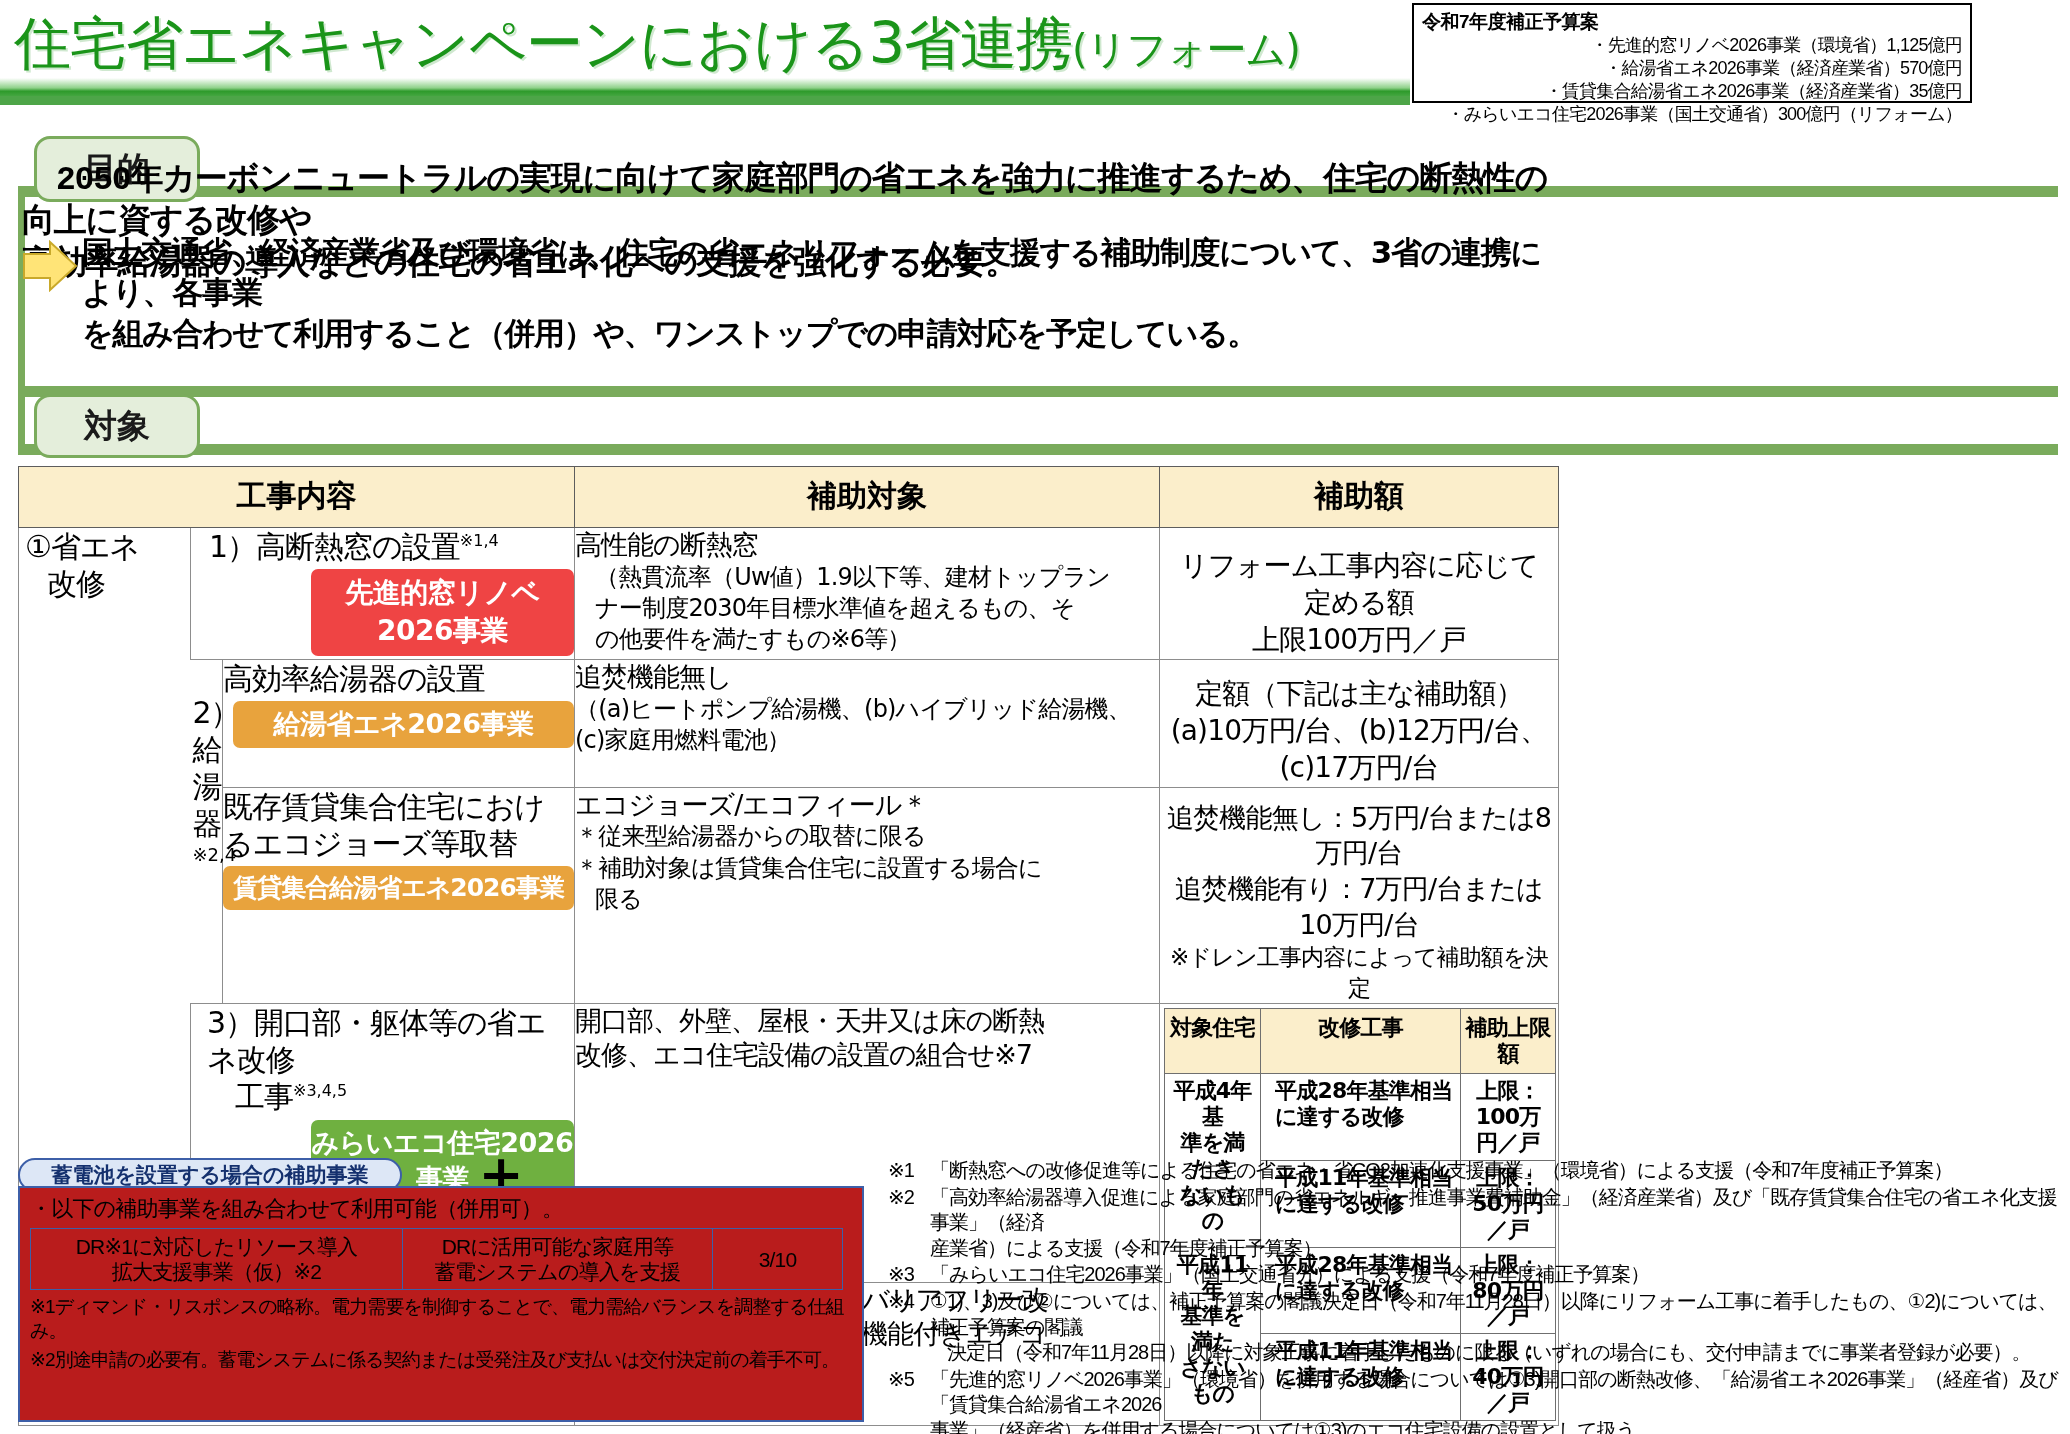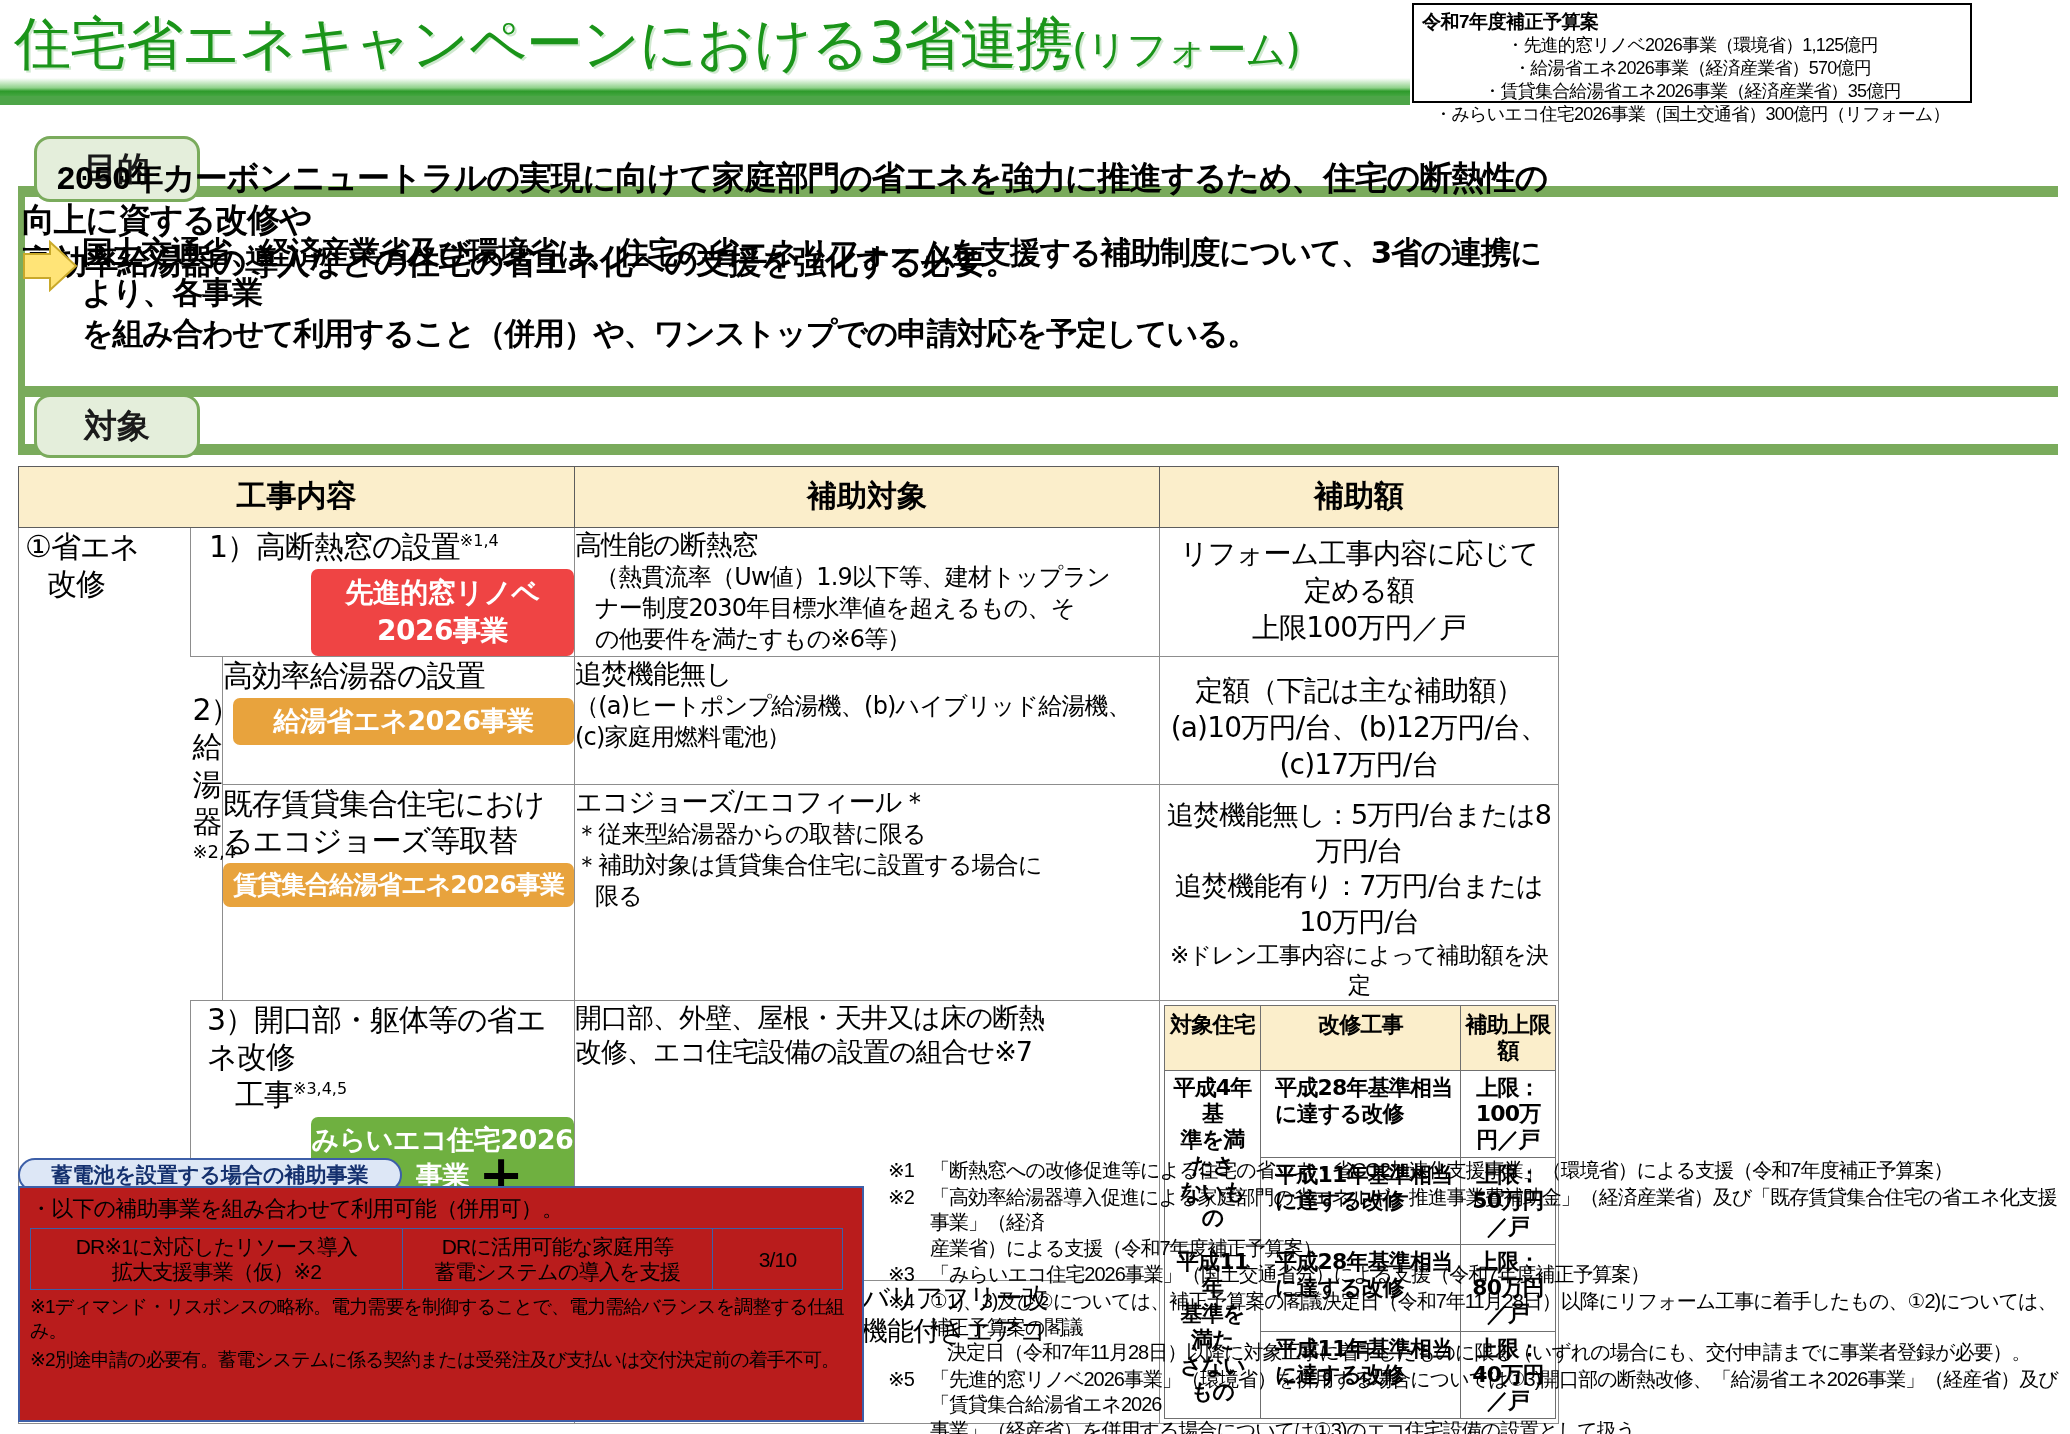--- a/index.html
+++ b/index.html
@@ -32,21 +32,21 @@
     background:#4da548;
   }
 
   
   .budget{
     position:absolute;left:1412px;top:3px;width:560px;height:100px;
     border:2px solid #000;background:#fff;box-sizing:border-box;
     padding:5px 8px 0 8px;
   }
   .budget-title{font-size:19px;font-weight:bold;line-height:1.25;letter-spacing:-0.5px;}
-  .budget-row{display:flex;justify-content:center;font-size:18px;line-height:1.28;letter-spacing:-0.8px;white-space:nowrap;}
+  .budget-row{display:flex;justify-content:flex-end;font-size:18px;line-height:1.28;letter-spacing:-0.8px;white-space:nowrap;}
   .budget-row .bl{padding-left:0;}
   .budget-row .br{text-align:right;}
 
   
   .band{position:absolute;height:11px;background:#7aab5c;}
   .tab{
     position:absolute;
     background:#e4eedb;border:3px solid #7aab5c;border-radius:16px;
     display:flex;align-items:center;justify-content:center;
     font-size:33px;font-weight:bold;color:#1a1a1a;
@@ -234,21 +234,21 @@
         </div>
         <span class="badge badge-blue badge-b1">先進的窓リノベ2026事業</span>
       </td>
       <td class="cellpad">
         <div class="ttl-sm">高性能の断熱窓</div>
         <div class="desc desc-ind">（熱貫流率（Uw値）1.9以下等、建材トップラン</div>
         <div class="desc desc-ind">ナー制度2030年目標水準値を超えるもの、そ</div>
         <div class="desc desc-ind">の他要件を満たすもの※6等）</div>
       </td>
       <td class="cellpad">
-        <div class="amt" style="padding-top:8px;">リフォーム工事内容に応じて</div>
+        <div class="amt" style="padding-top:20px;">リフォーム工事内容に応じて</div>
         <div class="amt">定める額</div>
         <div class="amt">上限100万円／戸</div>
       </td>
     </tr>
 
     <tr>
       <td rowspan="2" class="cellpad" style="border-left:none;padding-left:2px;">
         <div class="ttl" style="padding-top:34px;">
           <span style="display:block">2）</span>
           <span style="display:block">給湯器</span>

